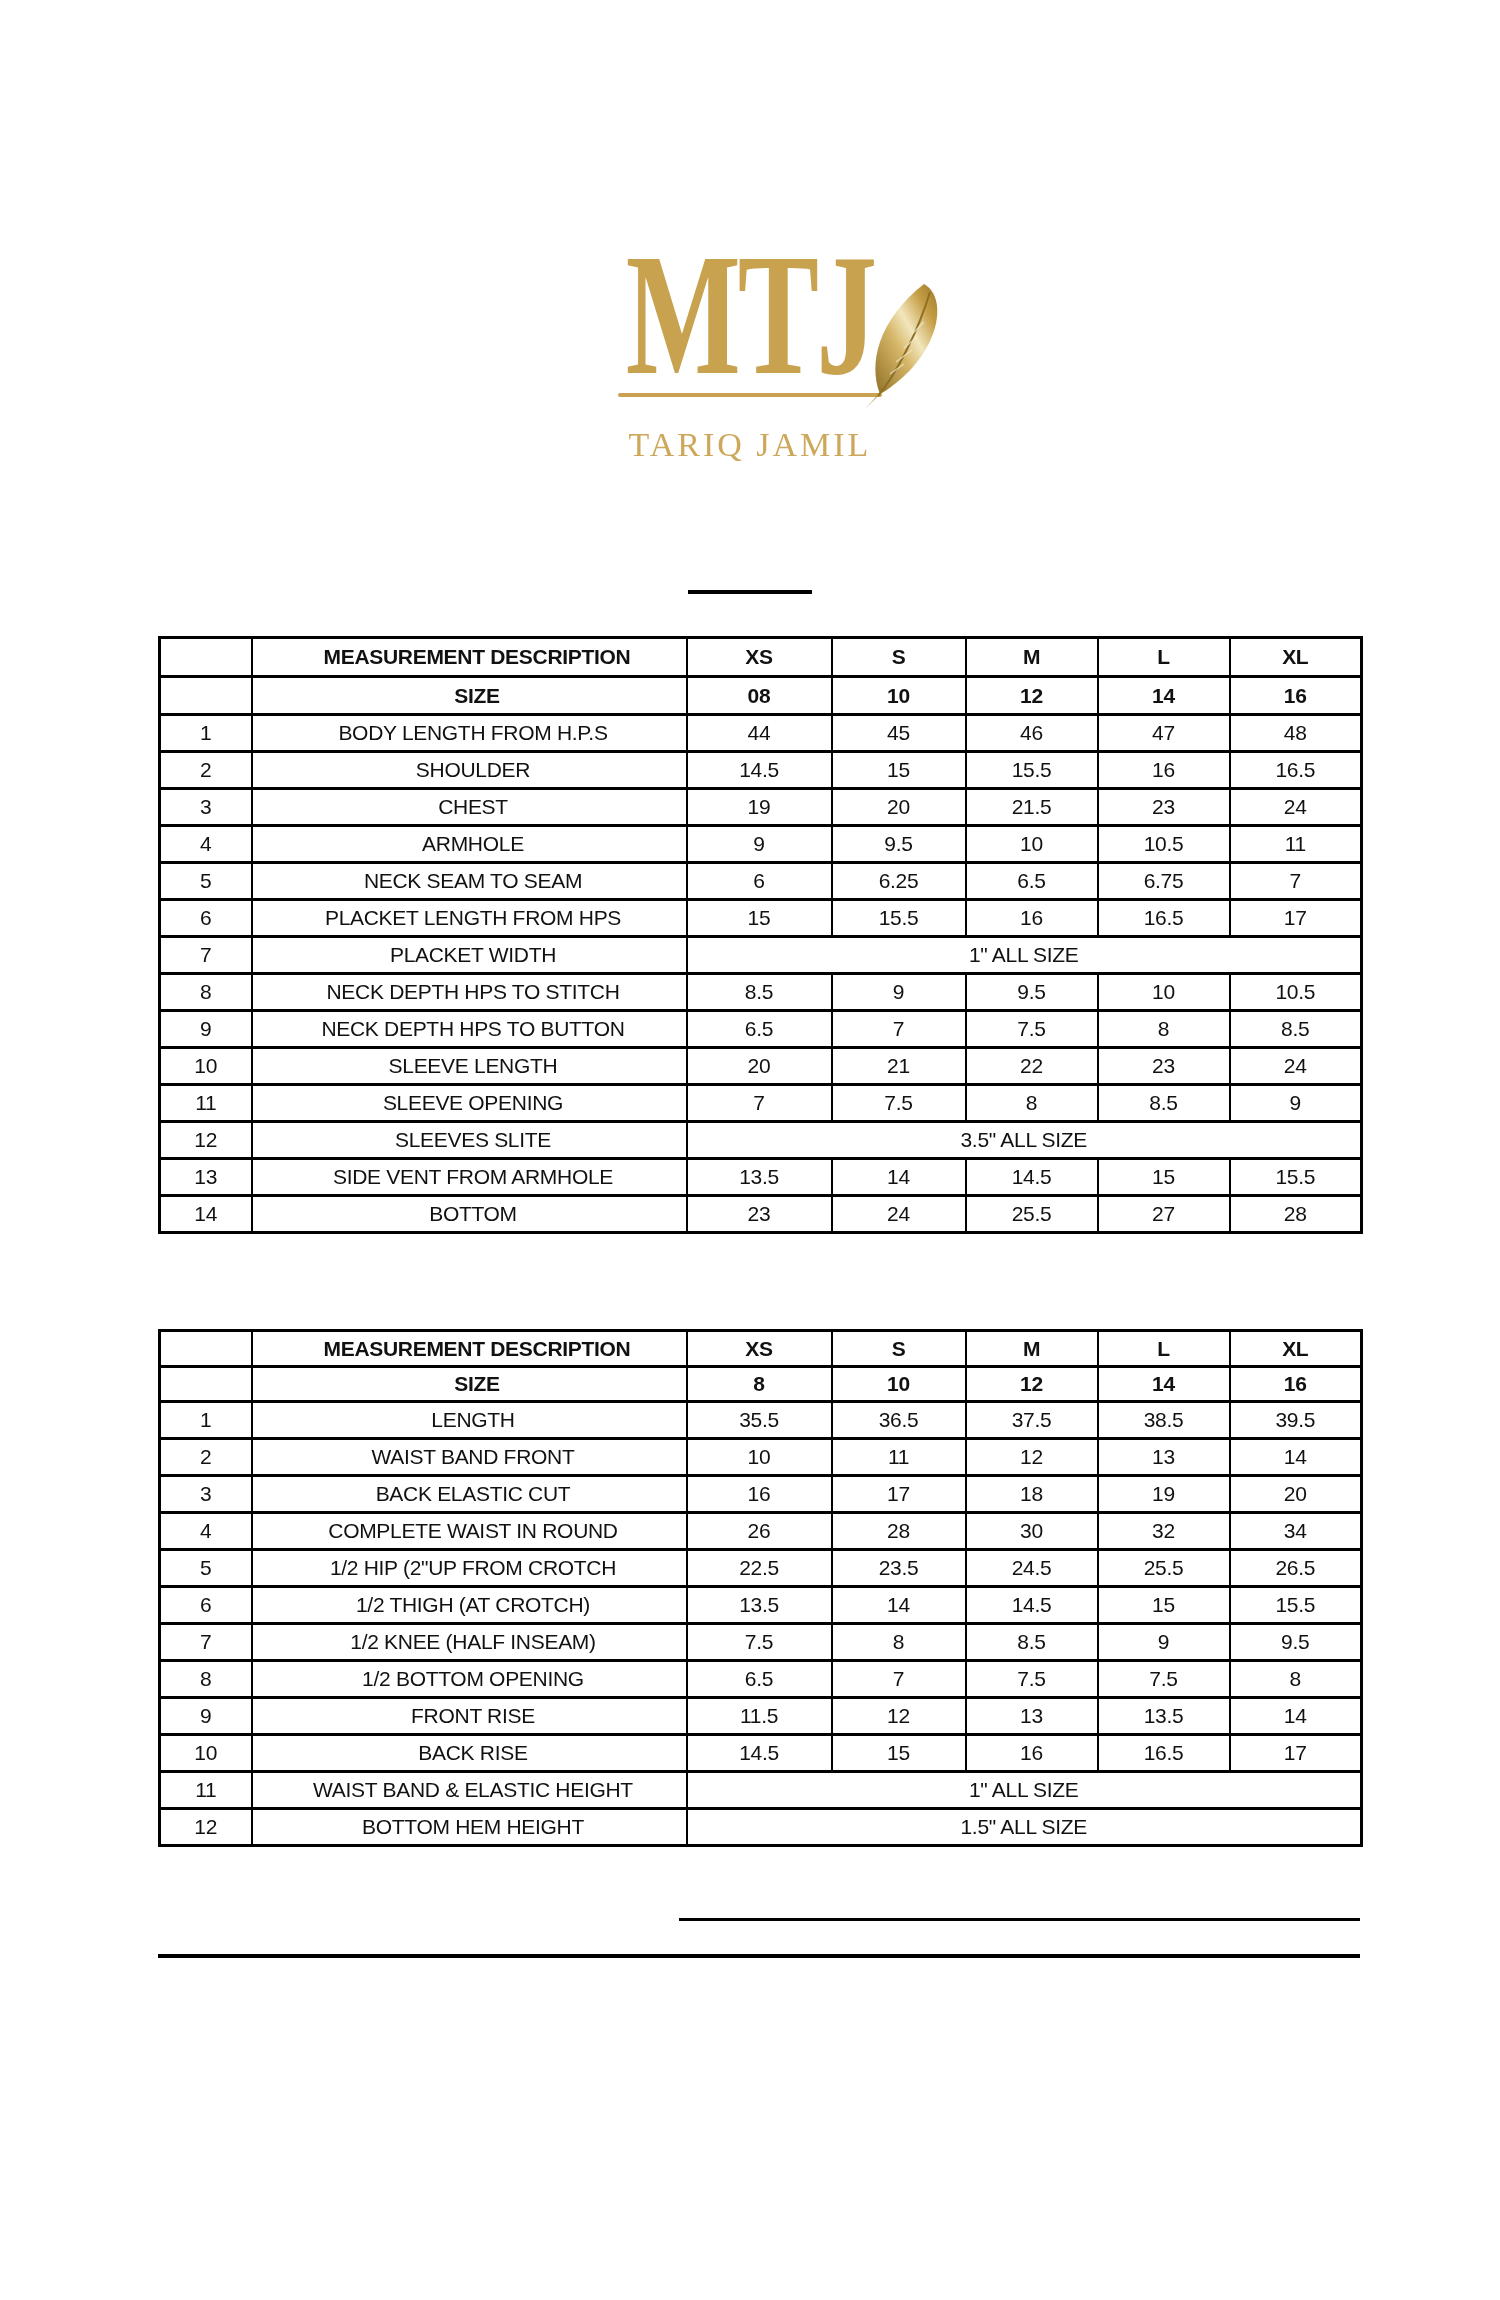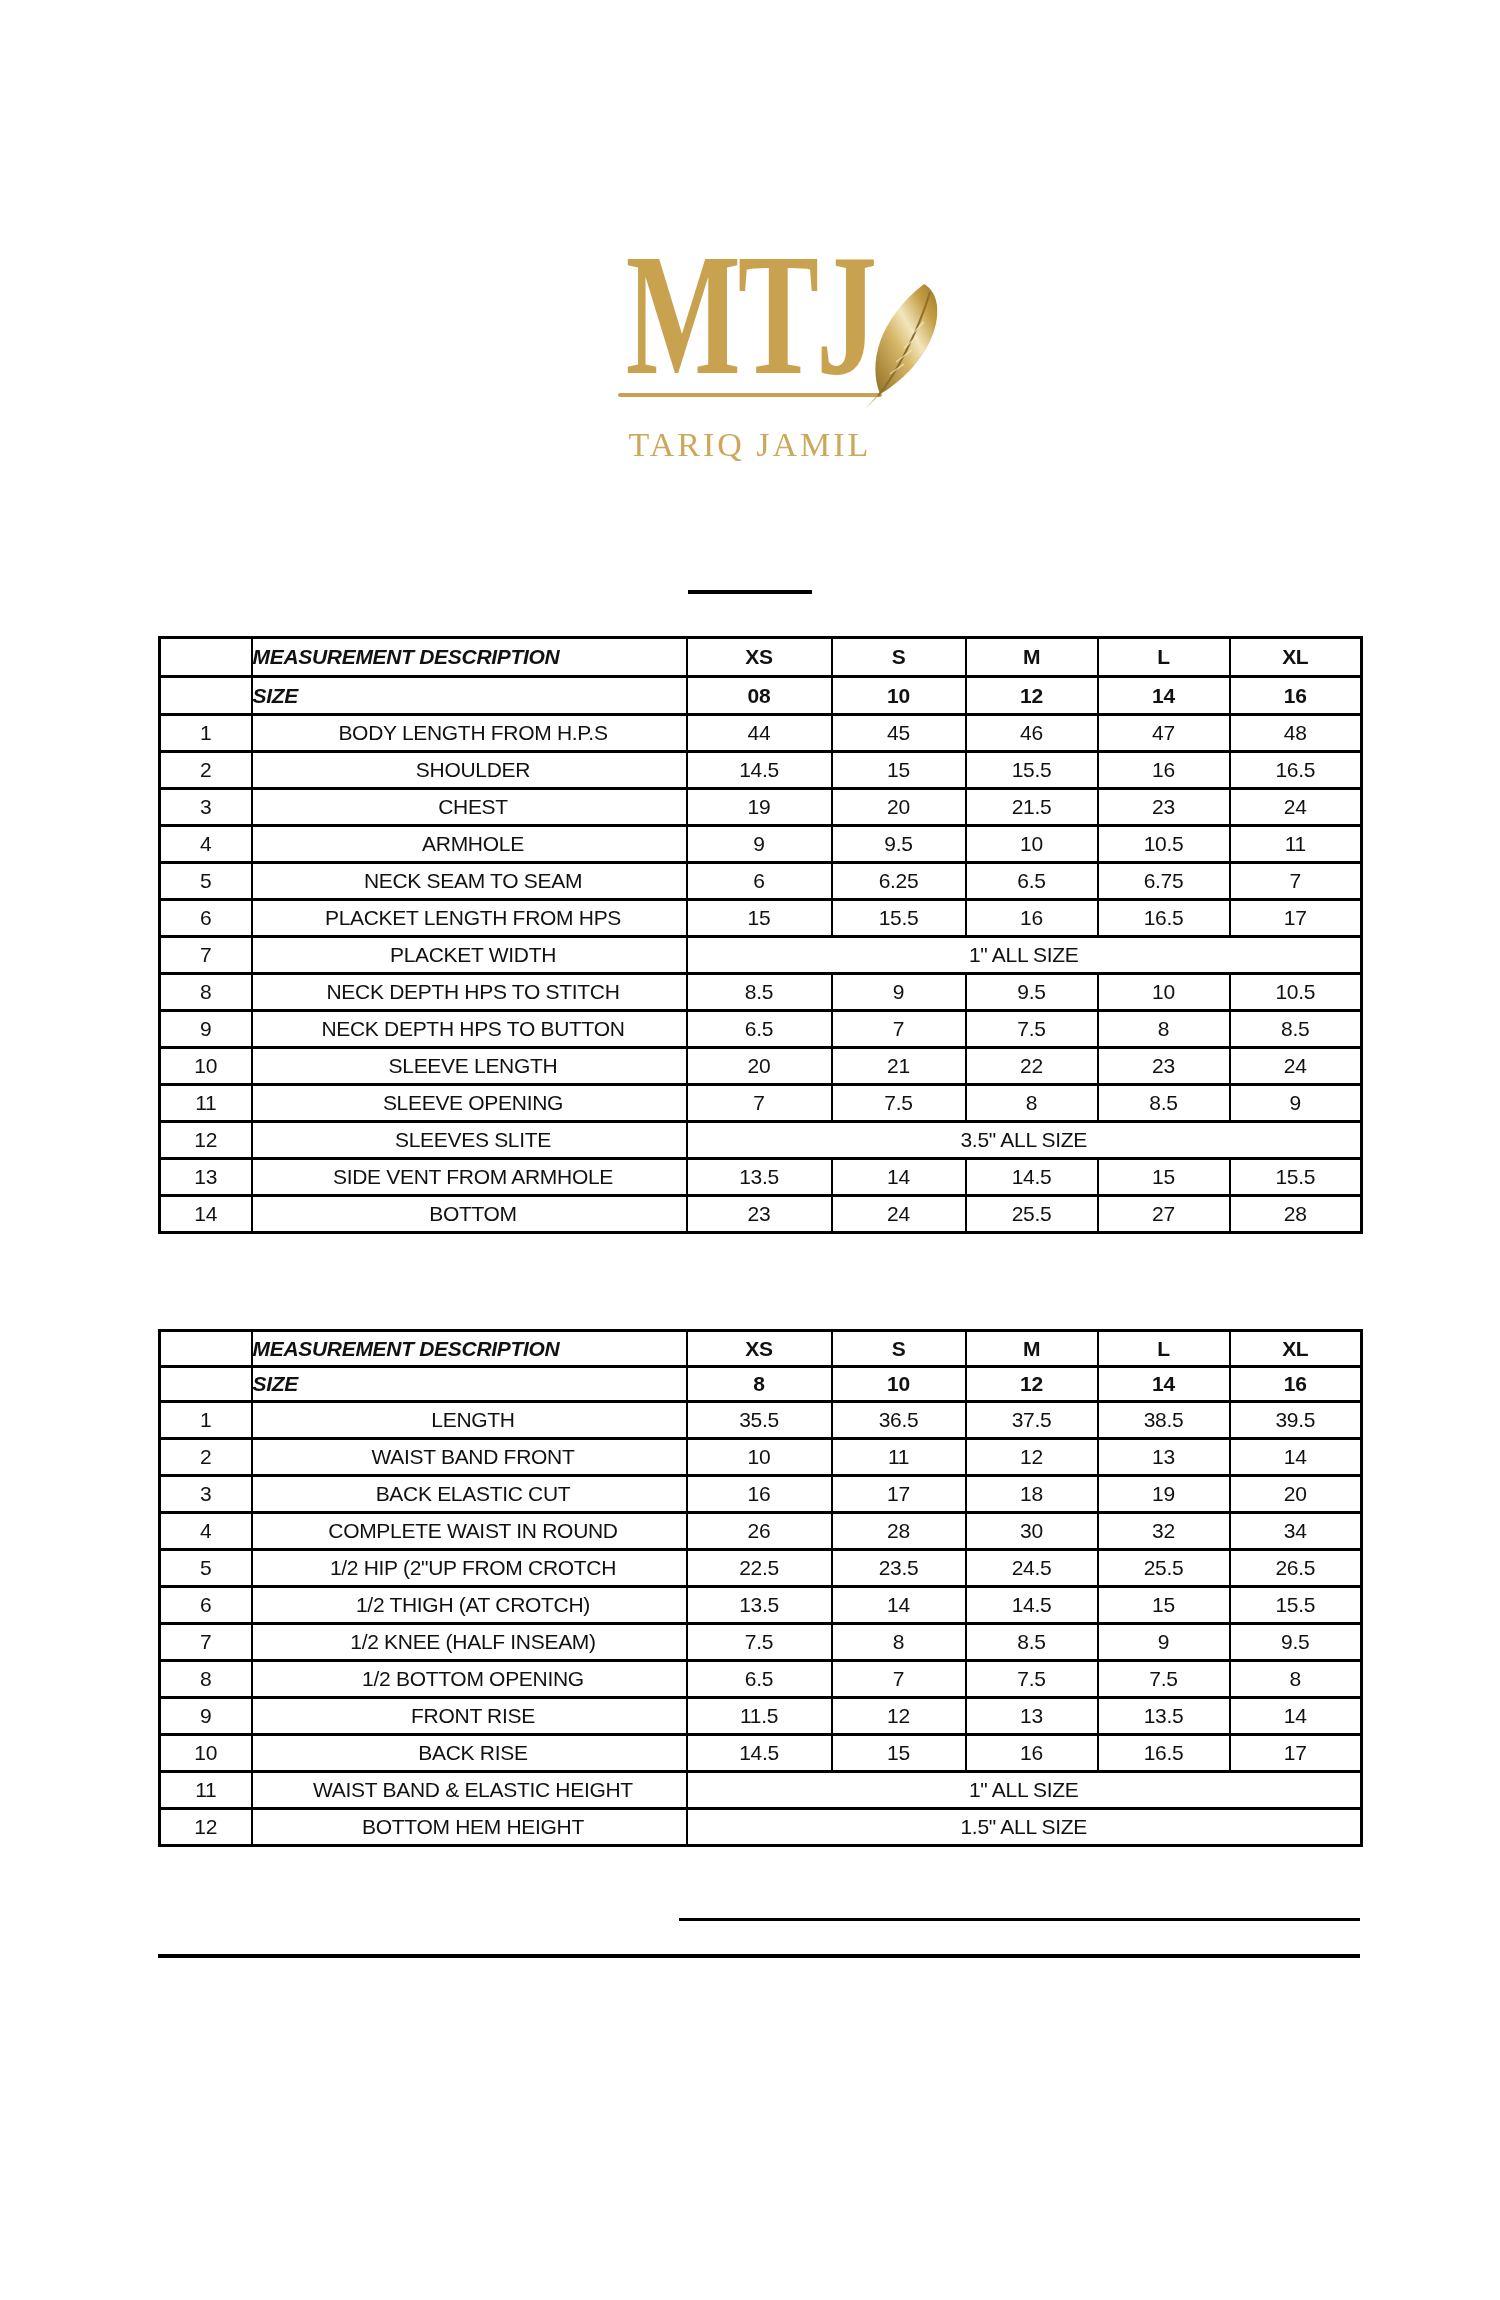--- a/index.html
+++ b/index.html
@@ -44,21 +44,21 @@
     padding:0;overflow:hidden;white-space:nowrap;
   }
   #table-kurti{top:636px;}
   #table-pant{top:1329px;}
   #table-kurti tr.header-row{height:39px;}
   #table-kurti tr.size-row{height:38px;}
   #table-pant tr.header-row{height:36px;}
   #table-pant tr.size-row{height:35px;}
   table.size-table tr.data-row{height:37px;}
   table.size-table td.desc{text-align:center;padding-left:8px;}
-  table.size-table td.desc.center{text-align:left;padding-left:0;font-style:italic;}
+  table.size-table td.desc.center{text-align:center;padding-left:16px;}
   table.size-table td.bold{font-weight:bold;}
   
   .comments-label{
     position:absolute;left:160px;top:1890px;font-size:28px;line-height:30px;letter-spacing:-0.5px;
   }
   .line-short{position:absolute;left:679px;top:1918px;width:681px;height:3px;background:#000;}
   .line-long{position:absolute;left:158px;top:1954px;width:1202px;height:4px;background:#000;}
 </style>
 </head>
 <body>

